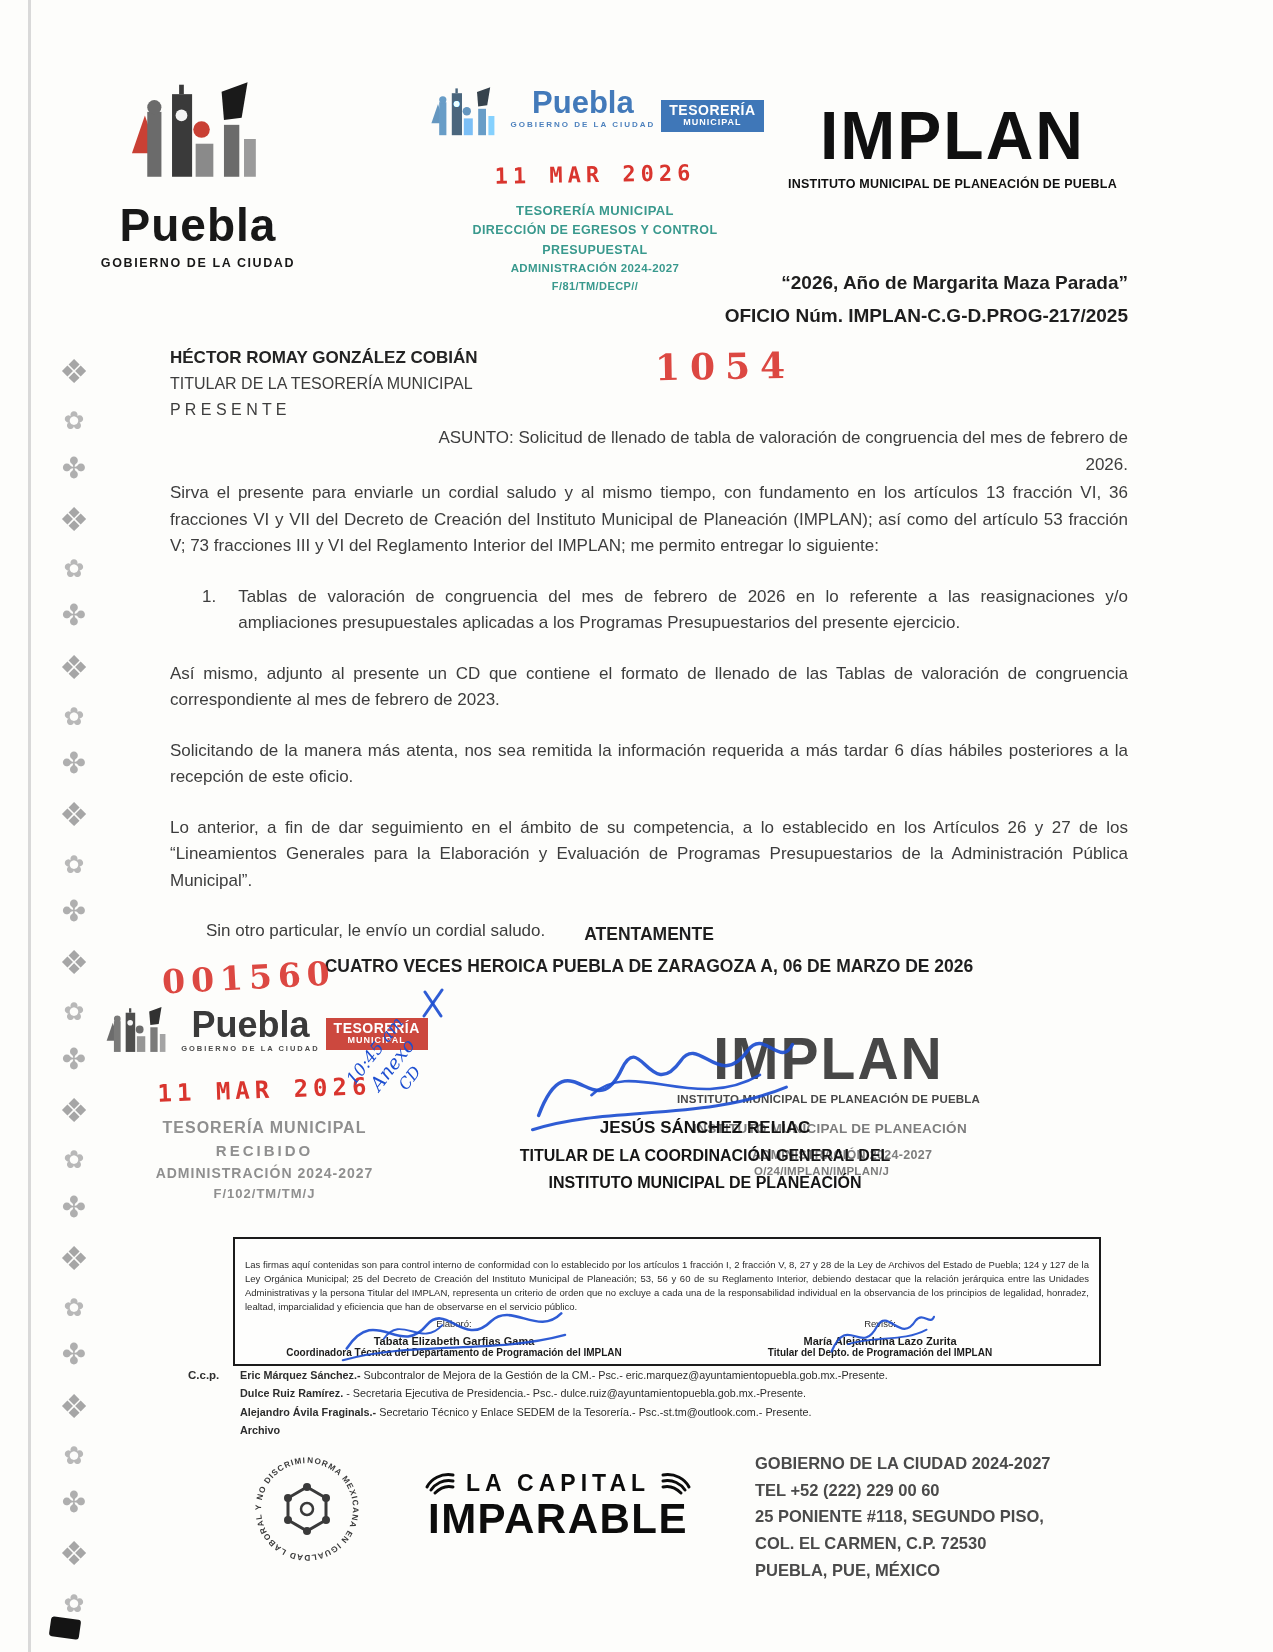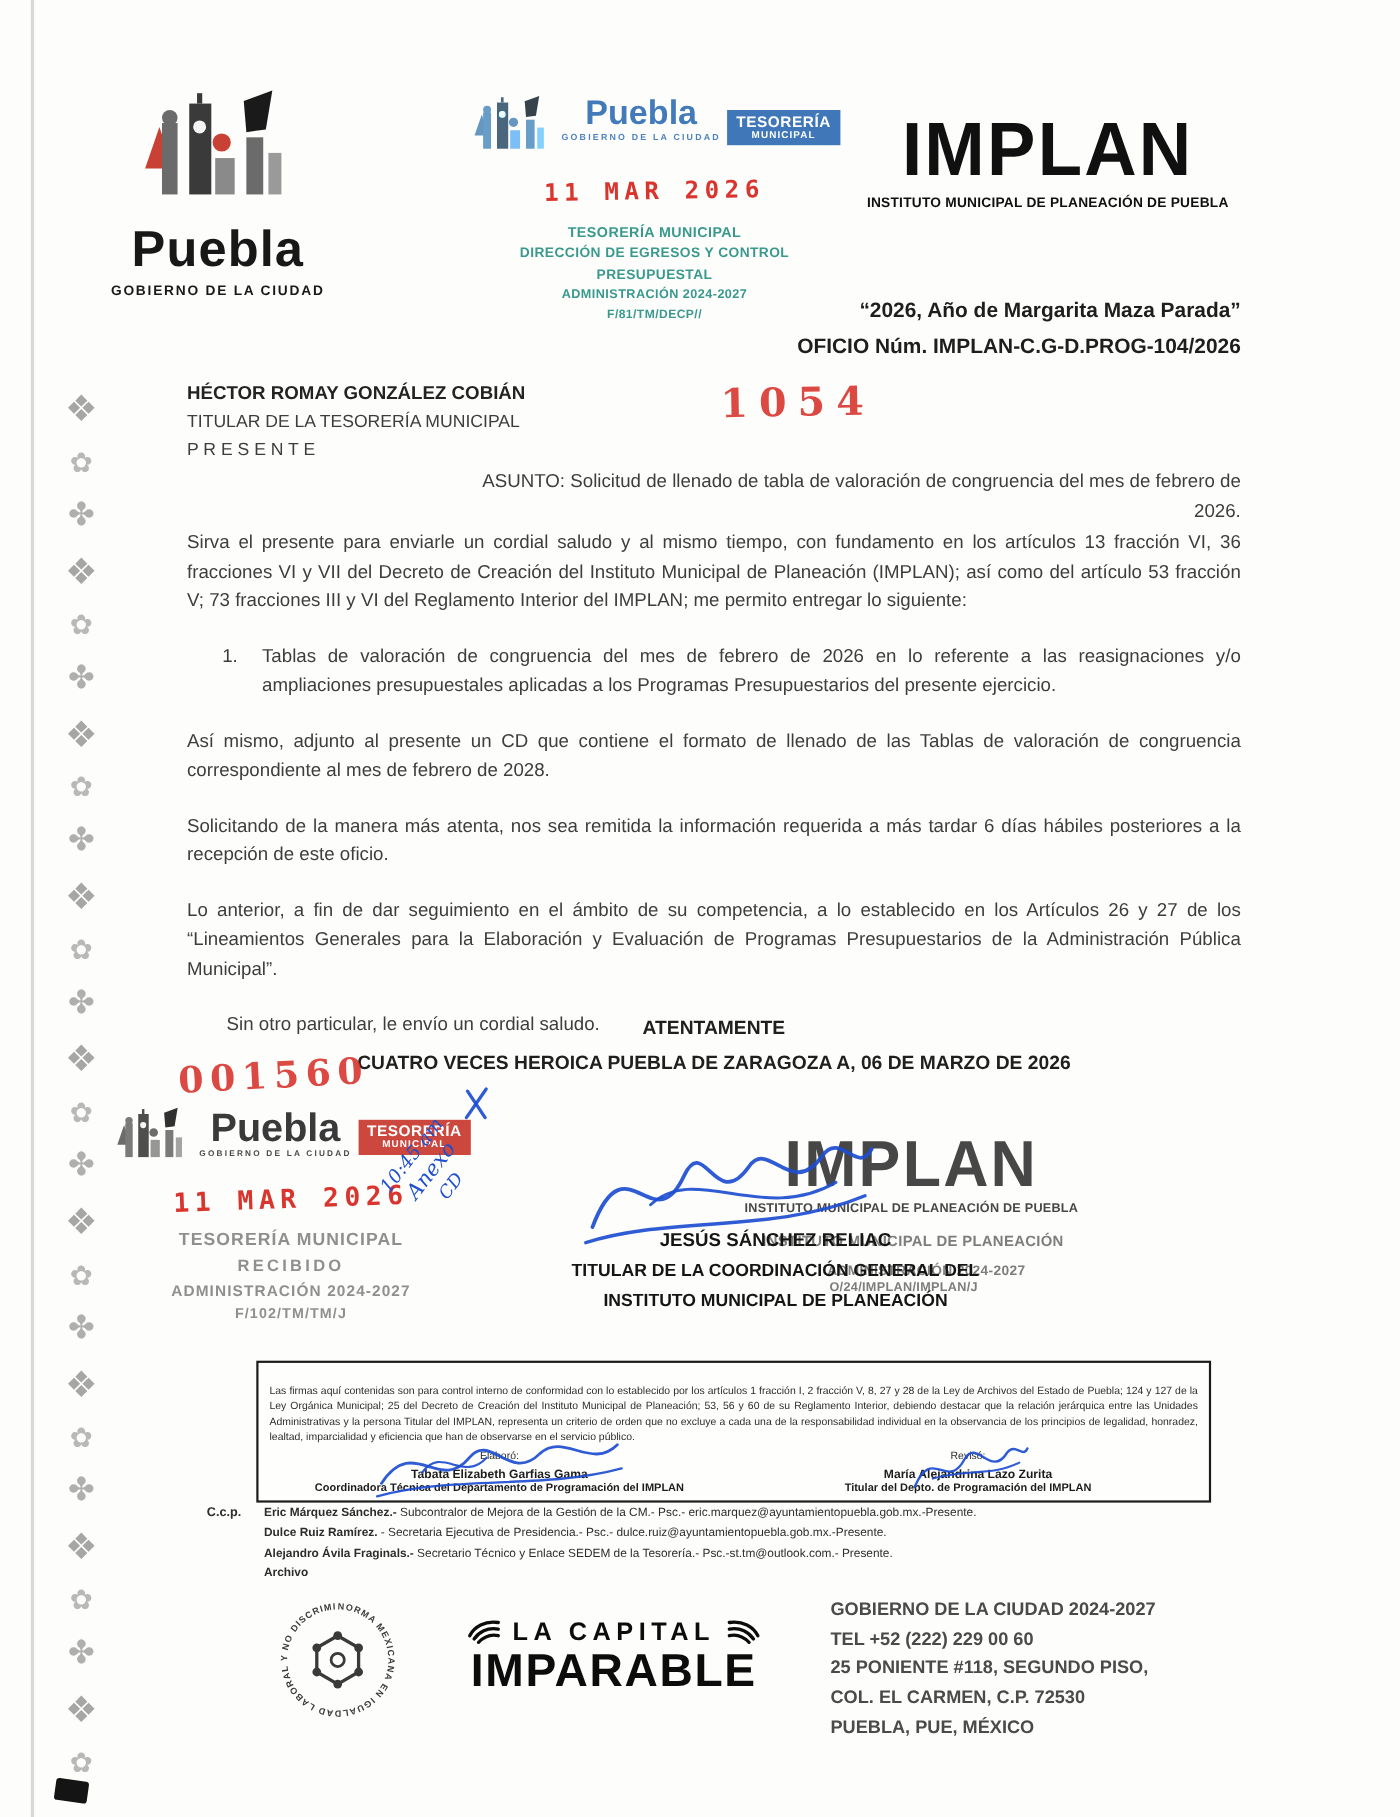--- a/index.html
+++ b/index.html
@@ -228,42 +228,42 @@
       <div>F/81/TM/DECP//</div>
     </div>
   </div>
 
   <div class="implan-logo">
     <div class="implan-word">IMPLAN</div>
     <div class="implan-tag">INSTITUTO MUNICIPAL DE PLANEACIÓN DE PUEBLA</div>
   </div>
 
   <div class="year-legend">“2026, Año de Margarita Maza Parada”</div>
-  <div class="oficio-num">OFICIO Núm. IMPLAN-C.G-D.PROG-104/2026</div>
+  <div class="oficio-num">OFICIO Núm. IMPLAN-C.G-D.PROG-217/2025</div>
 
   <div class="recipient">
     <div class="r-name">HÉCTOR ROMAY GONZÁLEZ COBIÁN</div>
     <div class="r-title">TITULAR DE LA TESORERÍA MUNICIPAL</div>
     <div class="r-pres">P R E S E N T E</div>
   </div>
 
   <div class="folio-red folio-top">1054</div>
 
   <div class="subject">
     <div>ASUNTO: Solicitud de llenado de tabla de valoración de congruencia del mes de febrero de</div>
     <div>2026.</div>
   </div>
 
   <div class="body">
     <p>Sirva el presente para enviarle un cordial saludo y al mismo tiempo, con fundamento en los artículos 13 fracción VI, 36 fracciones VI y VII del Decreto de Creación del Instituto Municipal de Planeación (IMPLAN); así como del artículo 53 fracción V; 73 fracciones III y VI del Reglamento Interior del IMPLAN; me permito entregar lo siguiente:</p>
     <div class="list-item">
       <span class="num">1.</span>
       <span class="txt">Tablas de valoración de congruencia del mes de febrero de 2026 en lo referente a las reasignaciones y/o ampliaciones presupuestales aplicadas a los Programas Presupuestarios del presente ejercicio.</span>
     </div>
-    <p>Así mismo, adjunto al presente un CD que contiene el formato de llenado de las Tablas de valoración de congruencia correspondiente al mes de febrero de 2028.</p>
+    <p>Así mismo, adjunto al presente un CD que contiene el formato de llenado de las Tablas de valoración de congruencia correspondiente al mes de febrero de 2023.</p>
     <p>Solicitando de la manera más atenta, nos sea remitida la información requerida a más tardar 6 días hábiles posteriores a la recepción de este oficio.</p>
     <p>Lo anterior, a fin de dar seguimiento en el ámbito de su competencia, a lo establecido en los Artículos 26 y 27 de los “Lineamientos Generales para la Elaboración y Evaluación de Programas Presupuestarios de la Administración Pública Municipal”.</p>
     <p class="indent">Sin otro particular, le envío un cordial saludo.</p>
   </div>
 
   <div class="atent">ATENTAMENTE</div>
   <div class="place-date">CUATRO VECES HEROICA PUEBLA DE ZARAGOZA A, 06 DE MARZO DE 2026</div>
   <div class="folio-red folio-bottom">001560</div>
 
   <div class="stamp-received">

